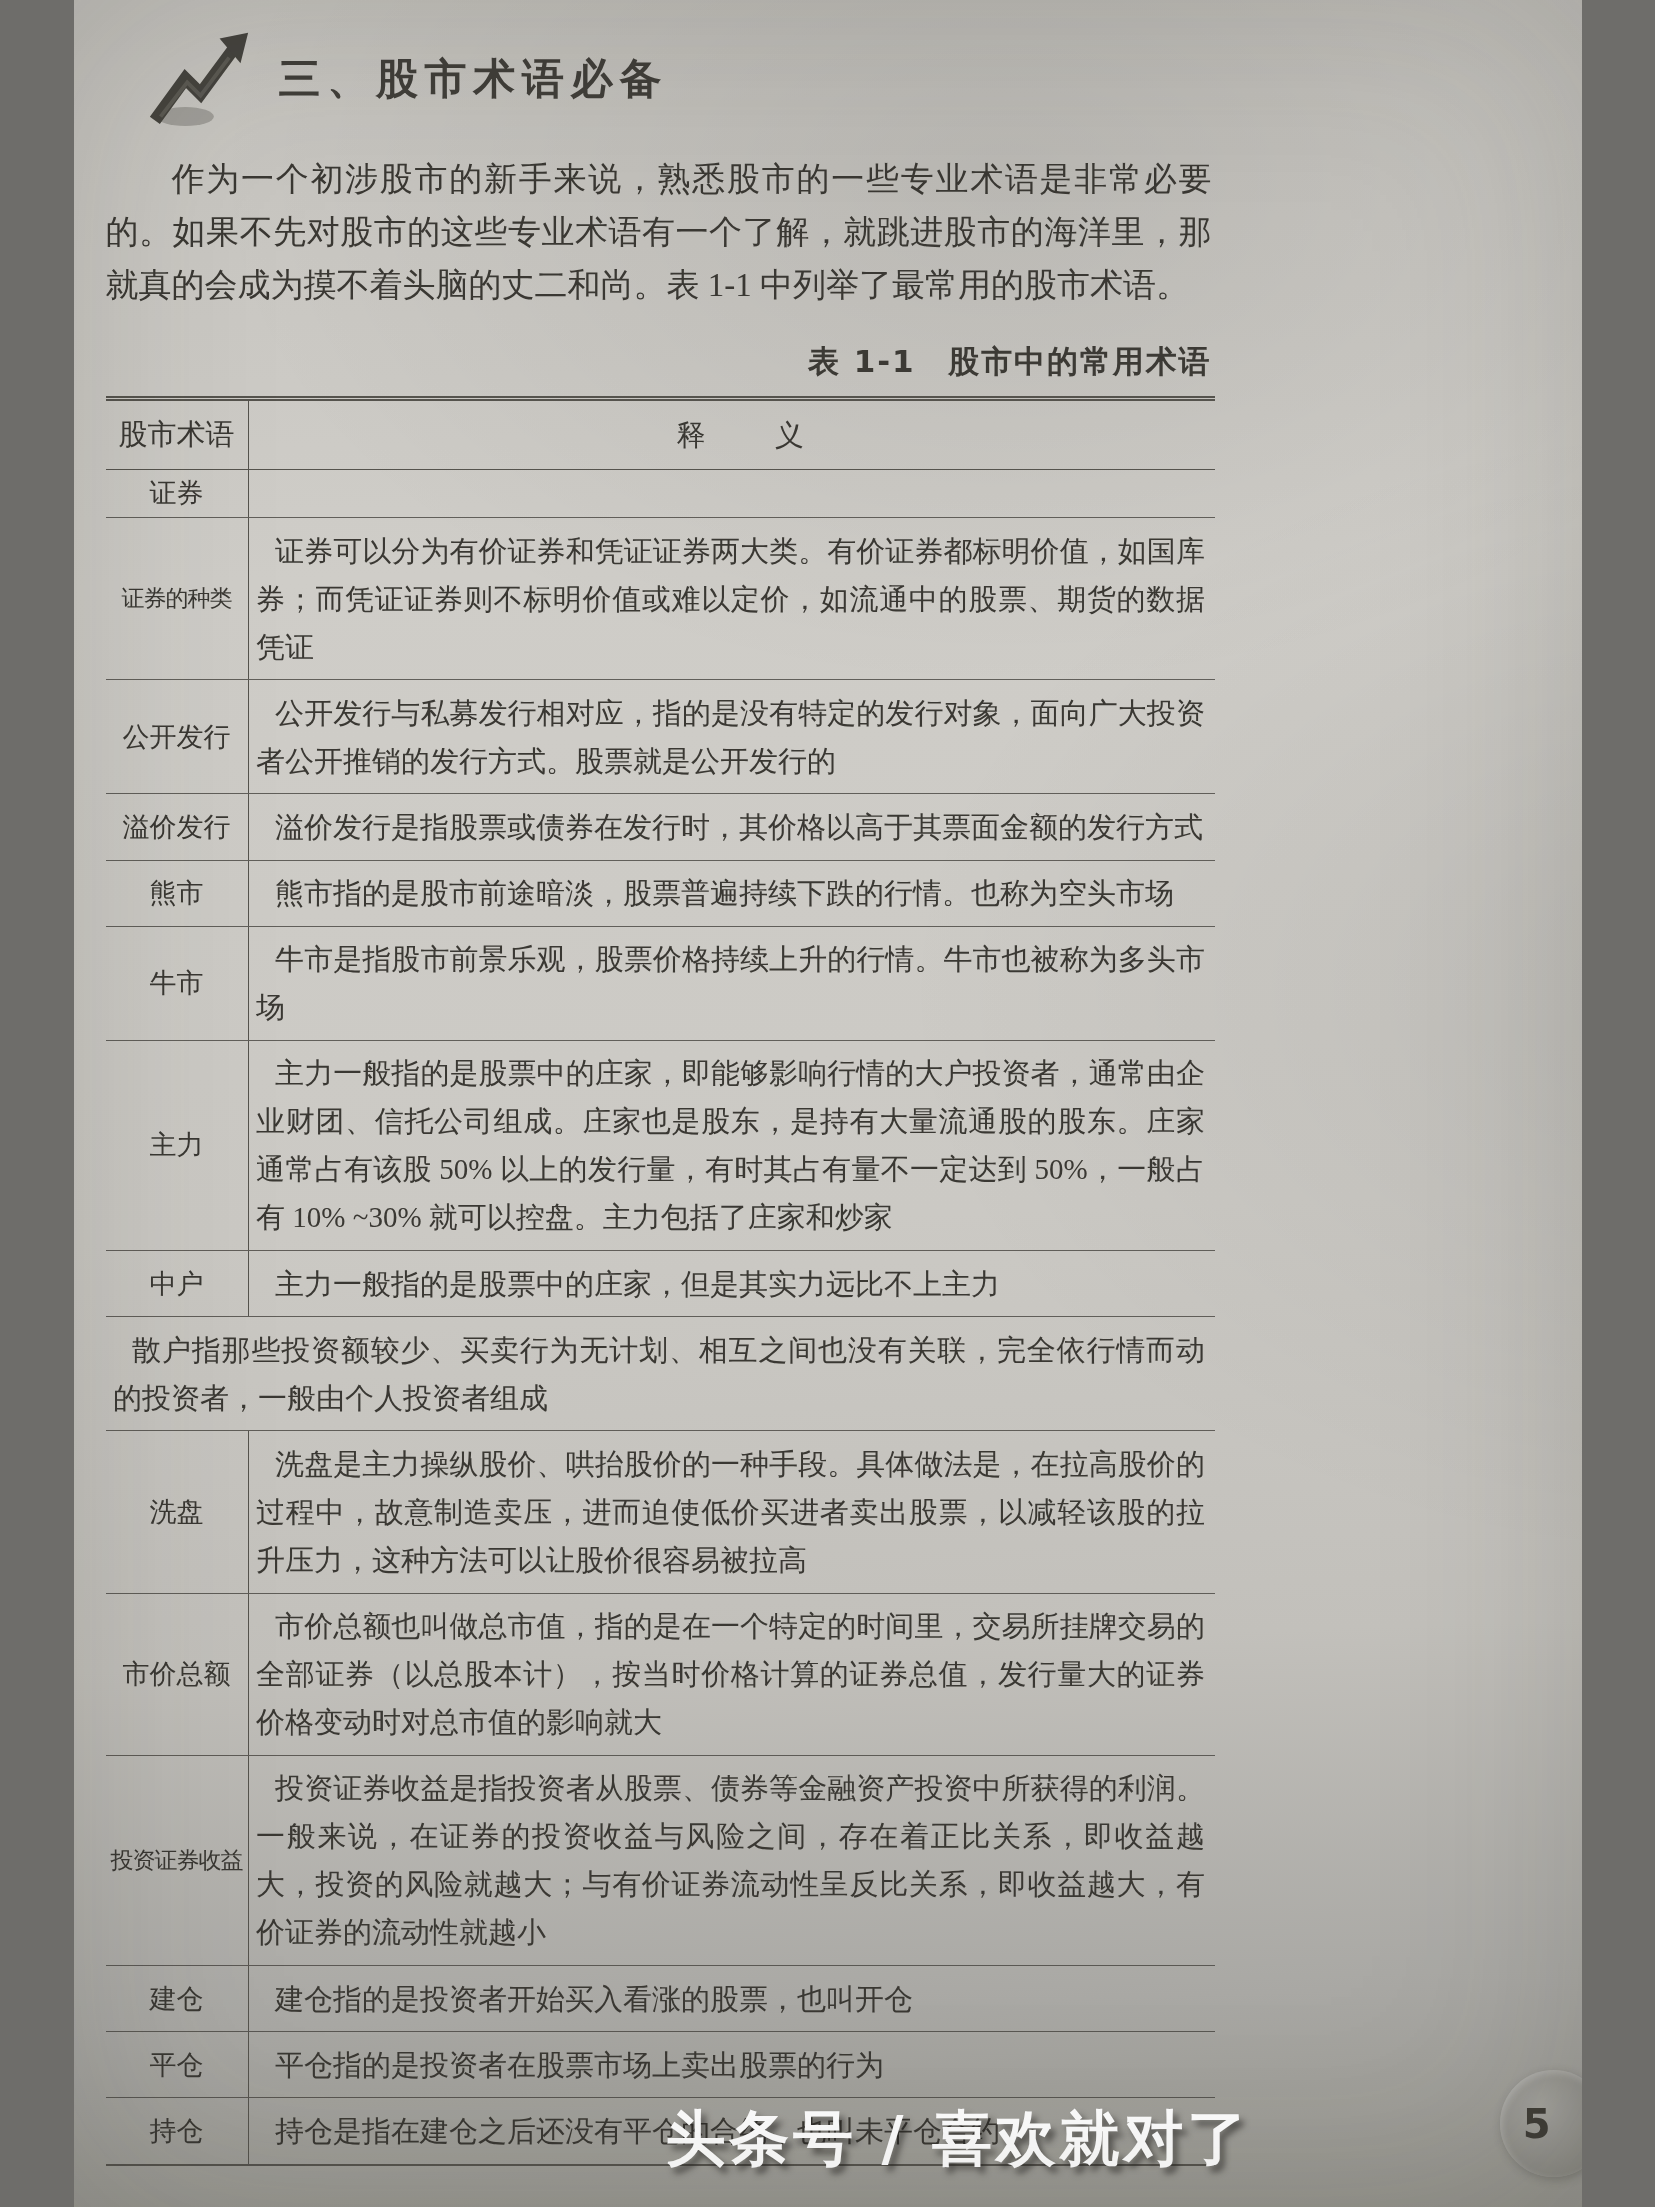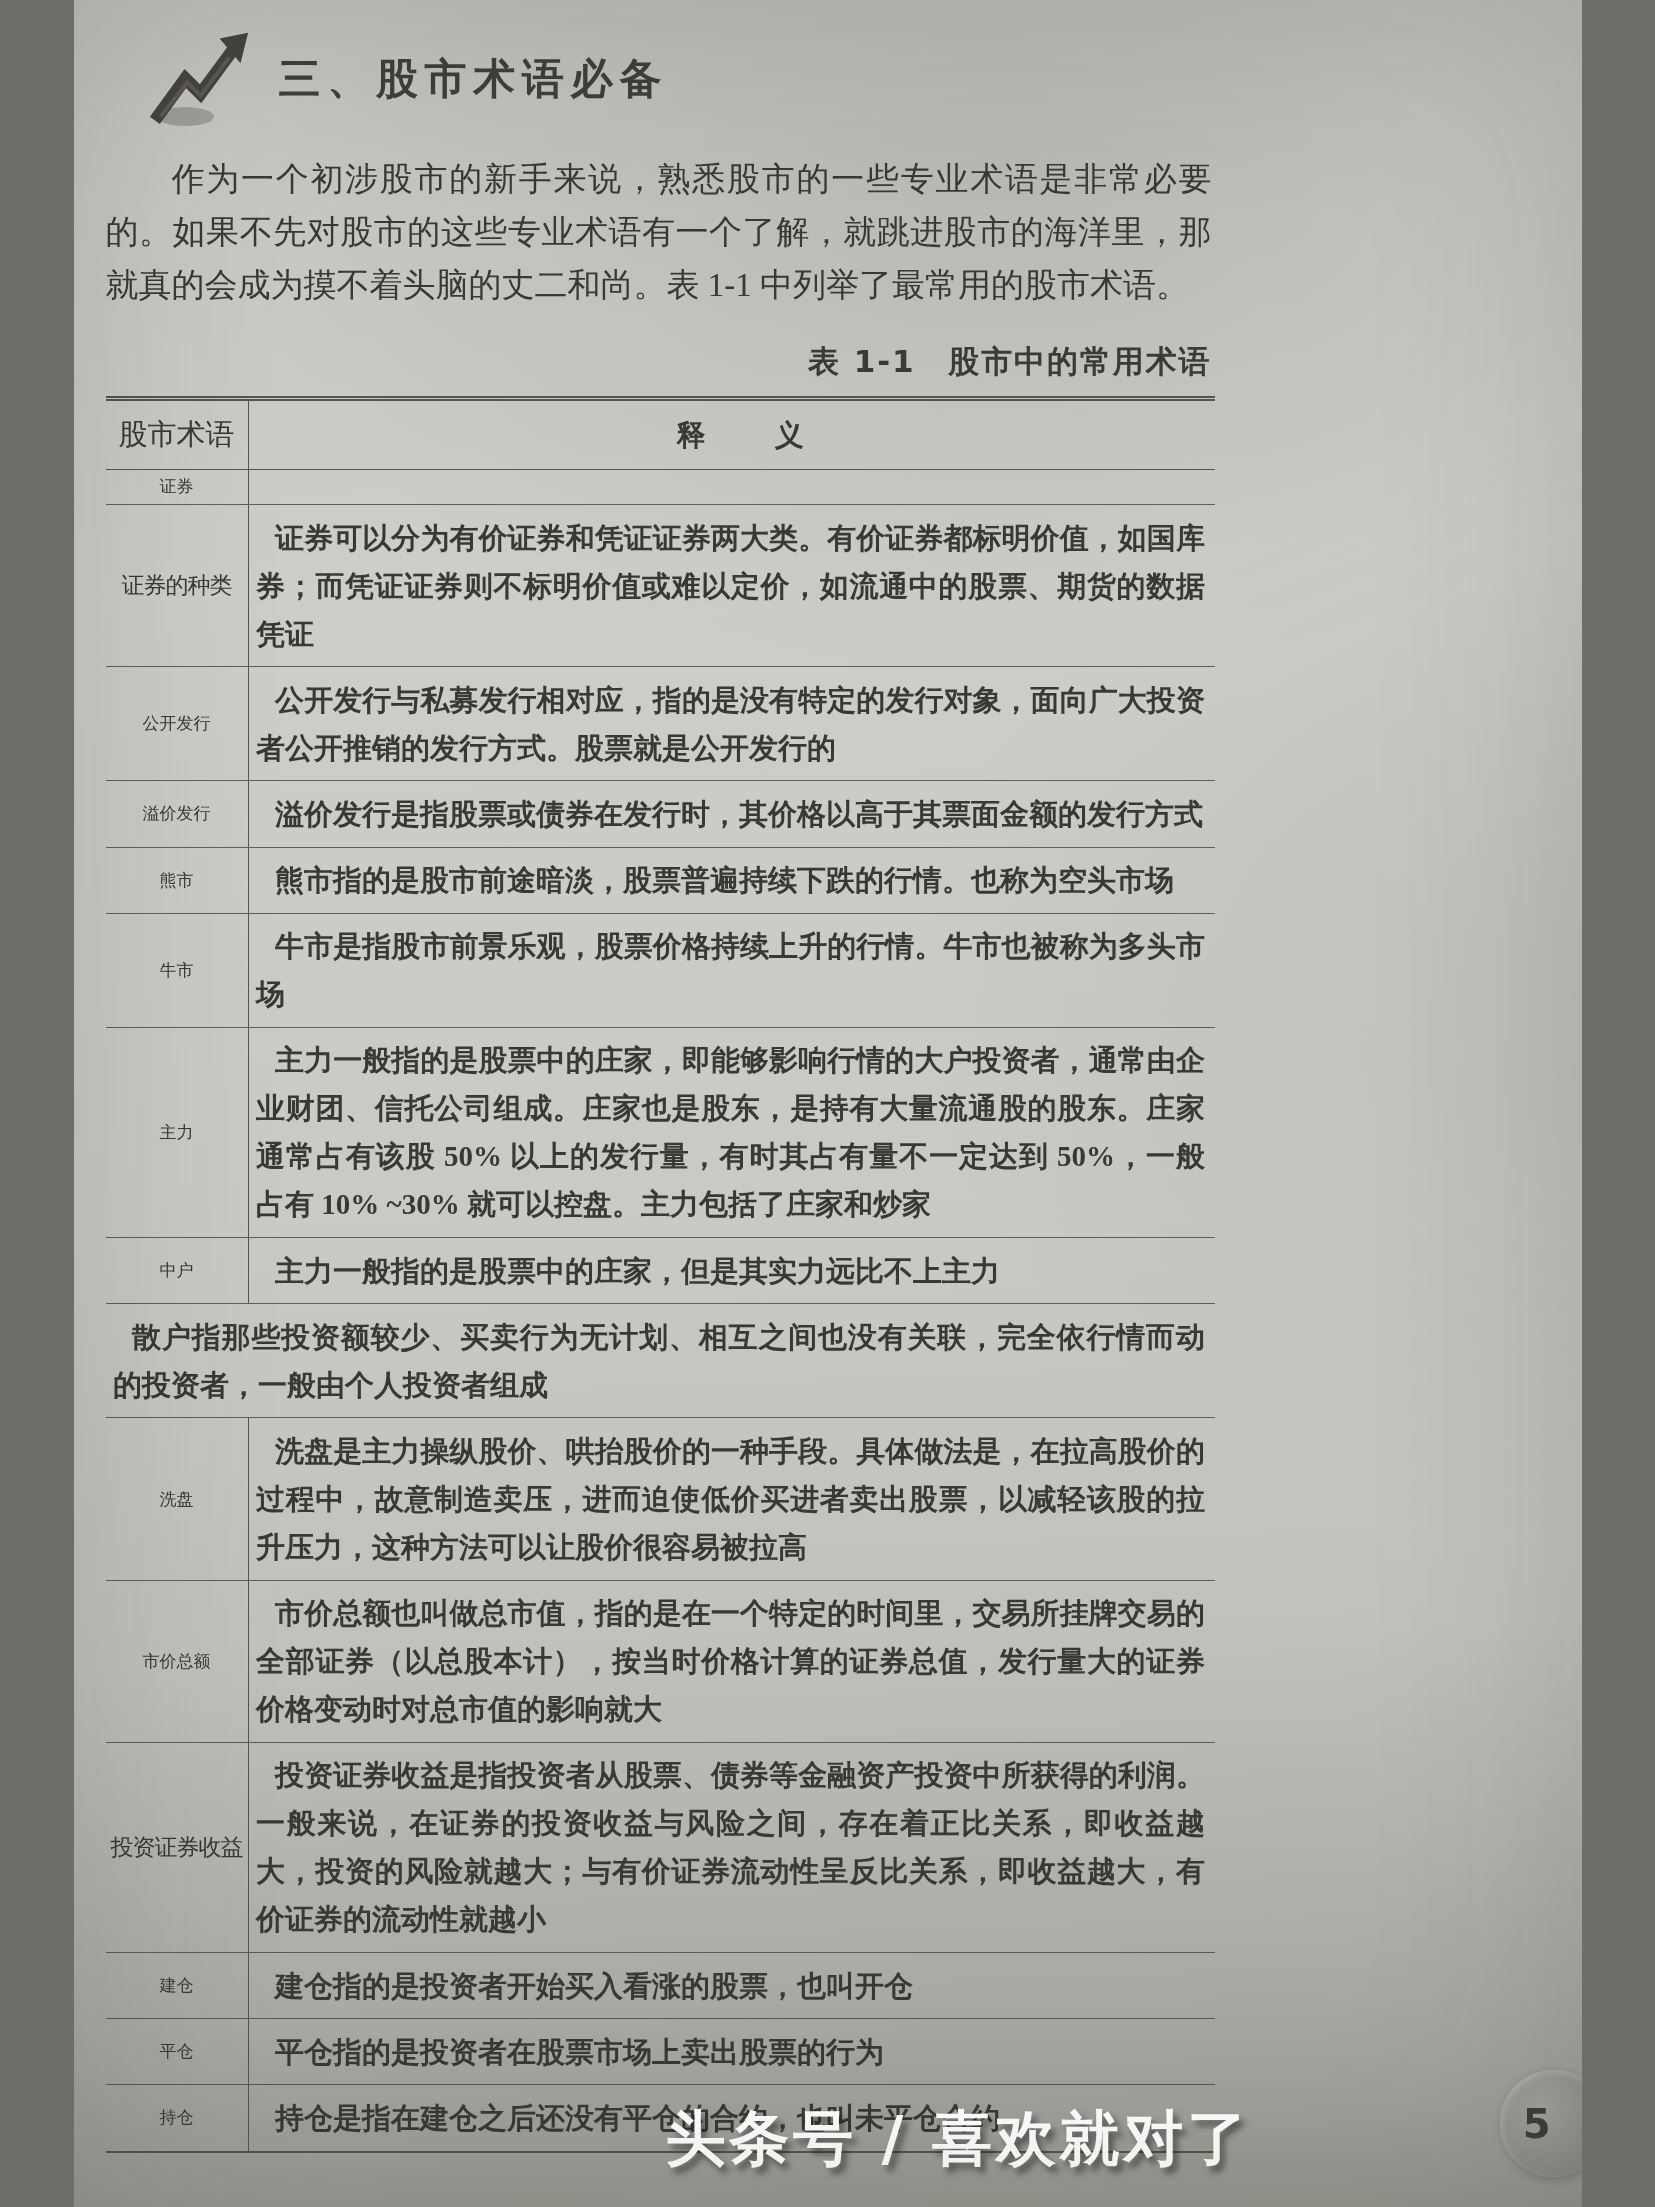--- a/index.html
+++ b/index.html
@@ -47,29 +47,28 @@
     border-bottom:2.4px solid #55534d;
   }
   .trow{display:flex;align-items:stretch;border-top:1.4px solid rgba(70,68,62,0.8);}
   .trow:first-child{border-top:none;gap:21px;}
   .thead{border-top:none;border-bottom:1.9px solid #55534d;}
   .cell{box-sizing:border-box;}
   .cell.term{
     width:143px;flex:none;
     display:flex;align-items:center;justify-content:center;
     border-right:1.9px solid #55534d;
-    font-size:17px;color:#3a3833;text-align:center;
+    font-size:27px;color:#3a3833;text-align:center;
     white-space:nowrap;padding:5.7px 1.9px;
   }
   .cell.term.long{font-size:23px;letter-spacing:-1px;}
   .cell.def{
     flex:1;padding:8.6px 9.6px 8.6px 7.6px;
     font-size:29px;line-height:48px;text-align:justify;text-indent:19px;
     color:#3a3833;
-    font-weight:bold;
   }
   .thead .cell.term{font-size:29px;}
   .thead .cell.def{
     text-align:center;text-indent:0;letter-spacing:3.8px;font-size:29px;
     padding:9.6px 0;
   }
 
   
   .watermark{
     position:absolute;left:592px;top:2099px;

